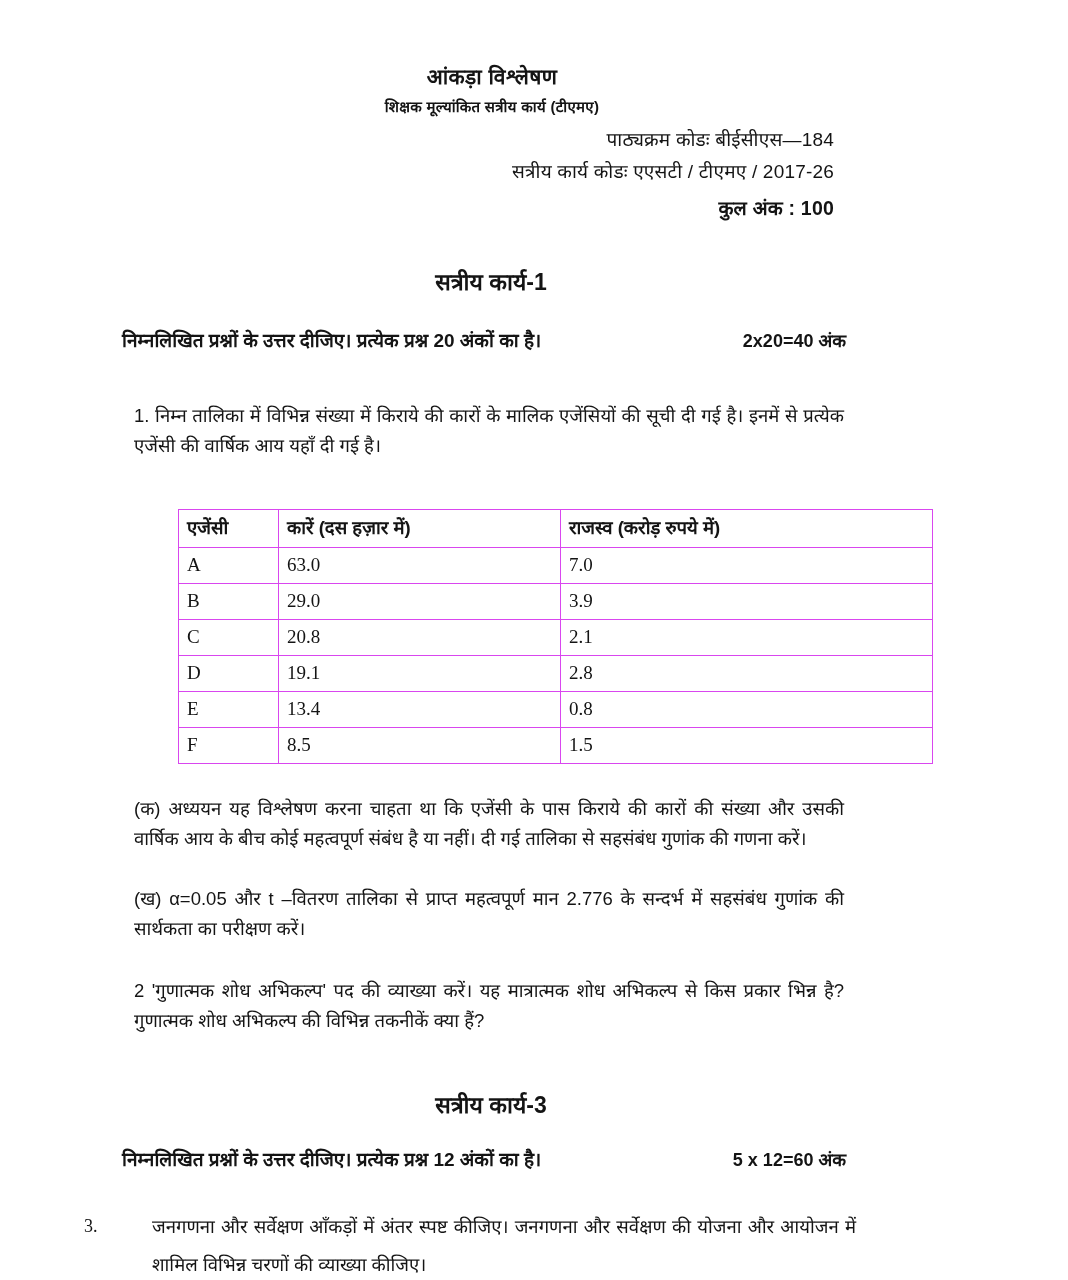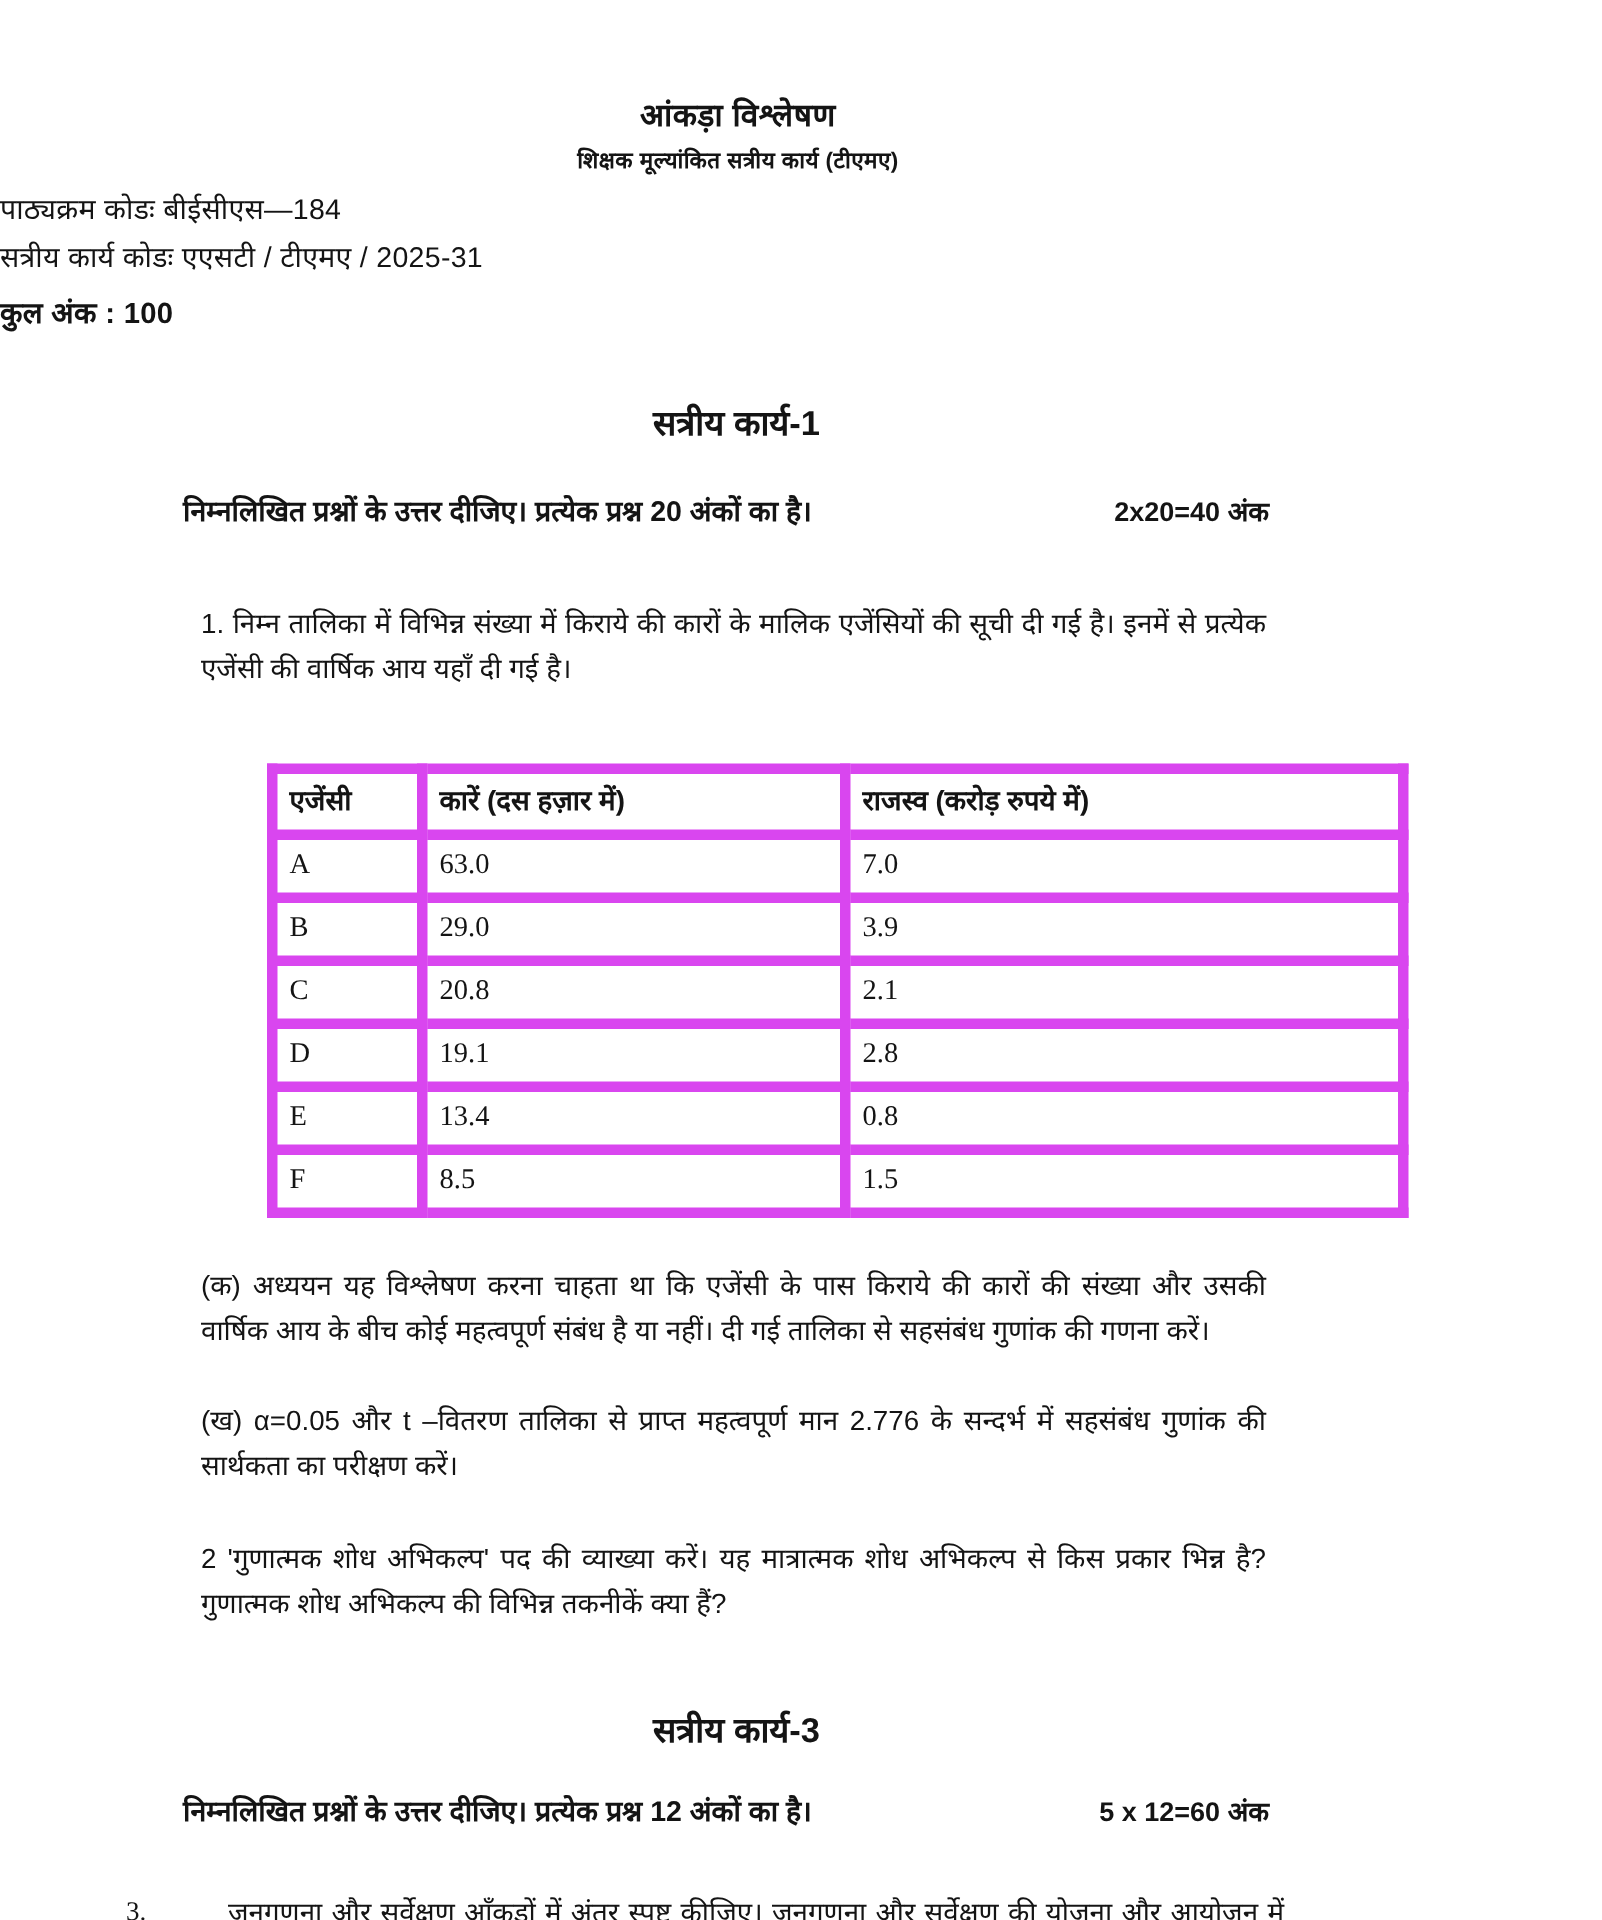--- a/index.html
+++ b/index.html
@@ -39,21 +39,21 @@
   }
   .title-sub {
     text-align: center;
     font-weight: bold;
     font-size: 15px;
     letter-spacing: 0.3px;
     margin: 0 0 10px 0;
     padding-left: 20px;
   }
   .meta-line {
-    text-align: left;
+    text-align: right;
     padding-right: 130px;
     font-size: 19px;
     margin: 0 0 6px 0;
     letter-spacing: 0.2px;
   }
   .meta-line.bold {
     font-weight: bold;
     font-size: 19.5px;
     margin-top: 10px;
   }
@@ -101,21 +101,21 @@
     padding-left: 178px;
   }
   table.data-table {
     border-collapse: collapse;
     width: 754px;
     table-layout: fixed;
     font-size: 18px;
   }
   table.data-table th,
   table.data-table td {
-    border: 7px solid #d946ef;
+    border: 1px solid #d946ef;
     padding: 4px 6px 5px 8px;
     vertical-align: middle;
     height: 26px;
     line-height: 1.25;
   }
   table.data-table th {
     font-weight: bold;
     text-align: left;
     font-size: 18.5px;
     padding-top: 5px;
@@ -153,21 +153,21 @@
 </style>
 </head>
 <body>
 
 <div class="page">
 
   <div class="doc-head">
     <h1 class="title-main">आंकड़ा विश्लेषण</h1>
     <h2 class="title-sub">शिक्षक मूल्यांकित सत्रीय कार्य (टीएमए)</h2>
     <div class="meta-line">पाठ्यक्रम कोडः बीईसीएस—184</div>
-    <div class="meta-line">सत्रीय कार्य कोडः एएसटी / टीएमए / 2025-31</div>
+    <div class="meta-line">सत्रीय कार्य कोडः एएसटी / टीएमए / 2017-26</div>
     <div class="meta-line bold">कुल अंक : 100</div>
   </div>
 
   <div>
 
     <div class="section-title">सत्रीय कार्य-1</div>
 
     <div class="instr-row">
       <span class="instr-text">निम्नलिखित प्रश्नों के उत्तर दीजिए। प्रत्येक प्रश्न 20 अंकों का है।</span>
       <span class="instr-marks">2x20=40 अंक</span>

